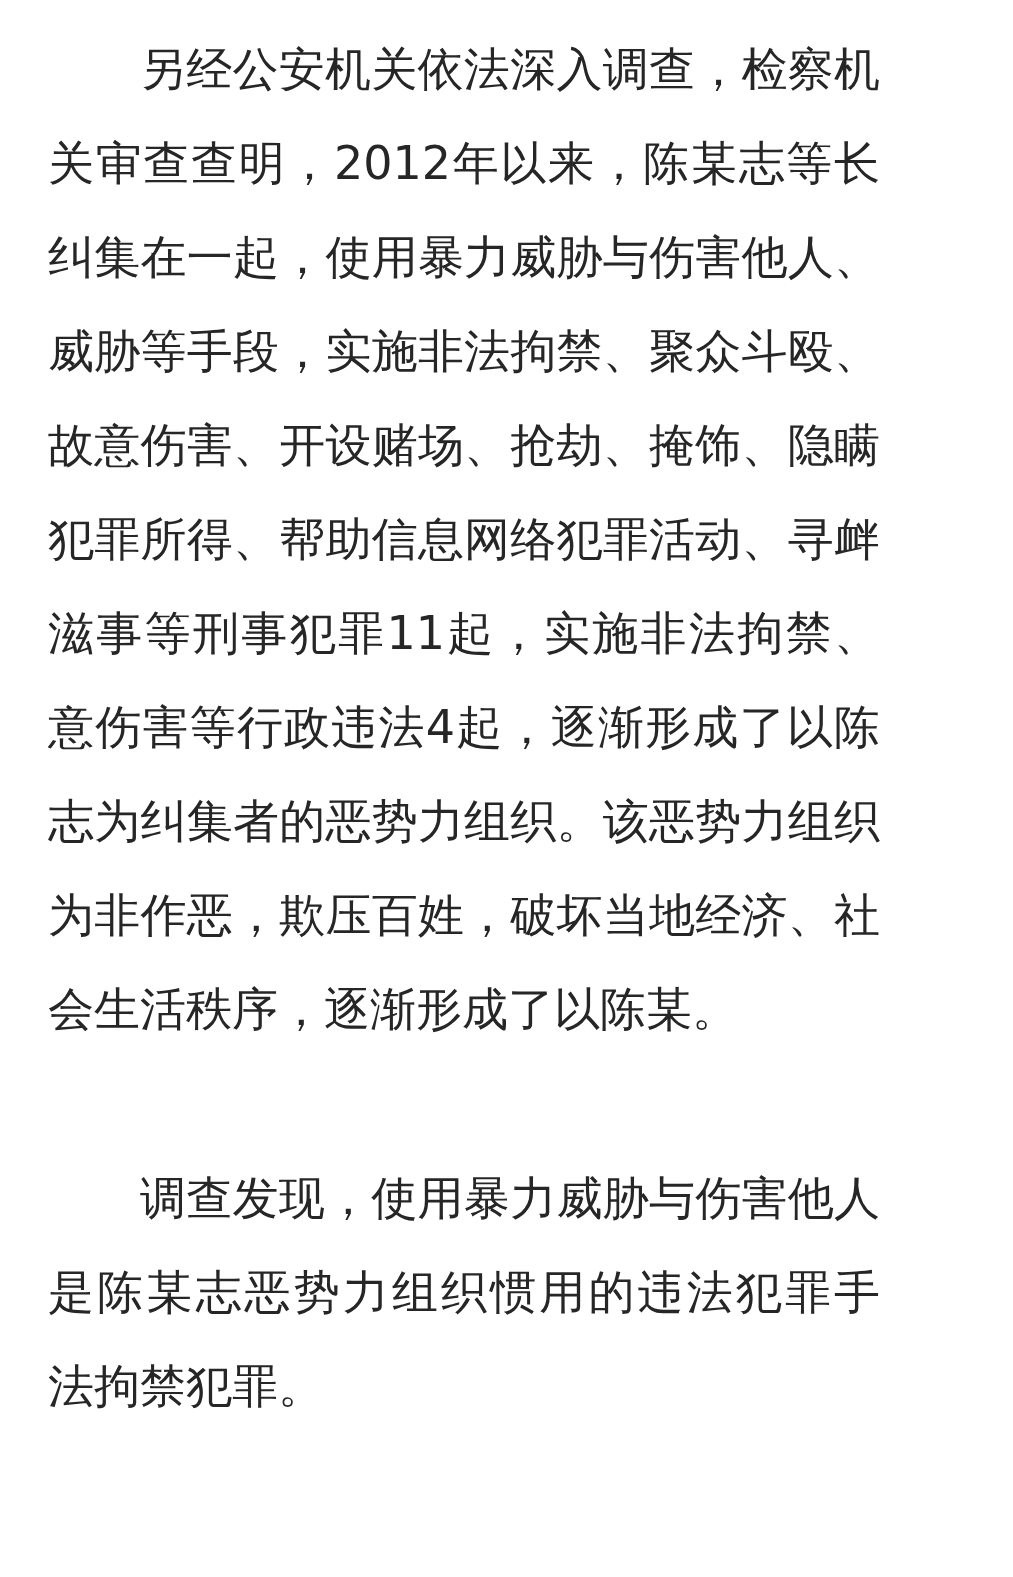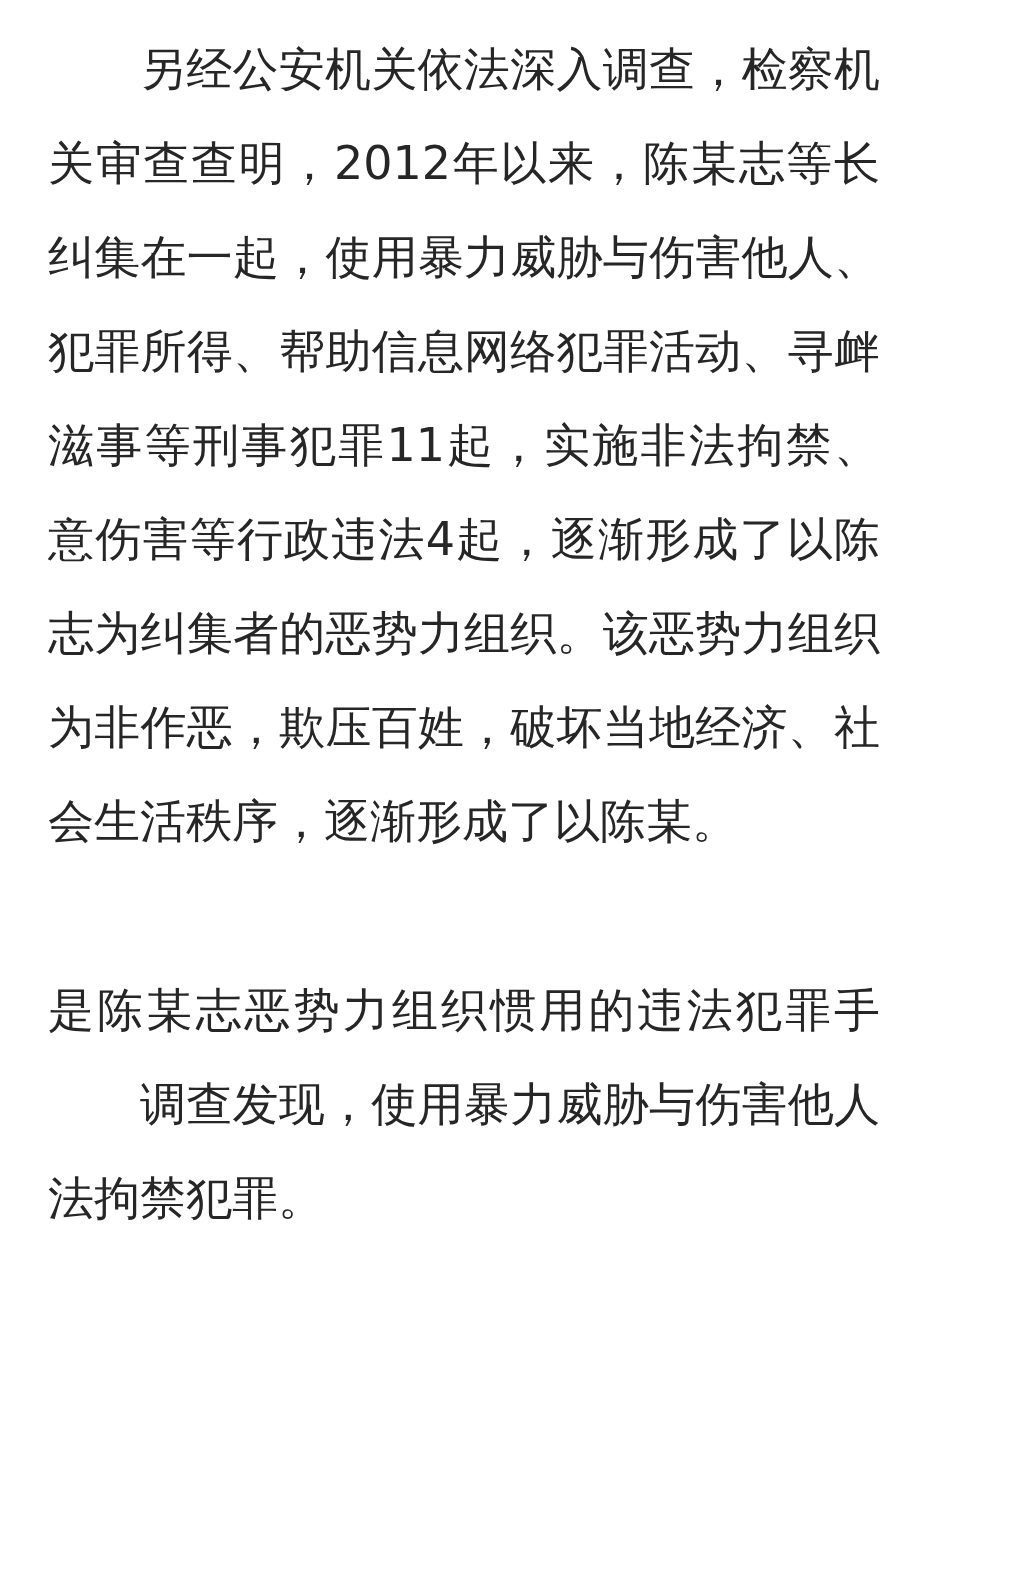--- a/index.html
+++ b/index.html
@@ -45,25 +45,27 @@
   }
 </style>
 </head>
 <body style="background: rgb(255, 255, 255);">
 
 <div class="article" style="color: rgb(38, 38, 38);">
   <div class="paragraph">
       <div class="line first">另经公安机关依法深入调查，检察机</div>
       <div class="line">关审查查明，2012年以来，陈某志等长期</div>
       <div class="line">纠集在一起，使用暴力威胁与伤害他人、</div>
+      <div class="line">威胁等手段，实施非法拘禁、聚众斗殴、</div>
+      <div class="line">故意伤害、开设赌场、抢劫、掩饰、隐瞒</div>
       <div class="line">犯罪所得、帮助信息网络犯罪活动、寻衅</div>
       <div class="line">滋事等刑事犯罪11起，实施非法拘禁、故</div>
       <div class="line">意伤害等行政违法4起，逐渐形成了以陈某</div>
       <div class="line">志为纠集者的恶势力组织。该恶势力组织</div>
       <div class="line">为非作恶，欺压百姓，破坏当地经济、社</div>
       <div class="line last">会生活秩序，逐渐形成了以陈某。</div>
     </div>
   <div class="paragraph">
+      <div class="line first">调查发现，使用暴力威胁与伤害他人</div>
       <div class="line">是陈某志恶势力组织惯用的违法犯罪手</div>
-      <div class="line first">调查发现，使用暴力威胁与伤害他人</div>
       <div class="line last">法拘禁犯罪。</div>
     </div>
 </div>
 
 </body></html>

